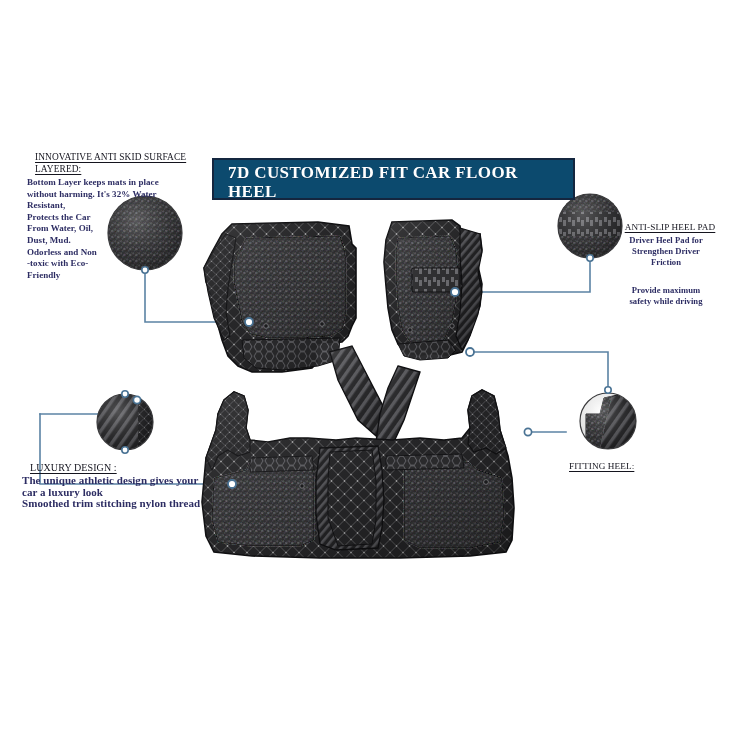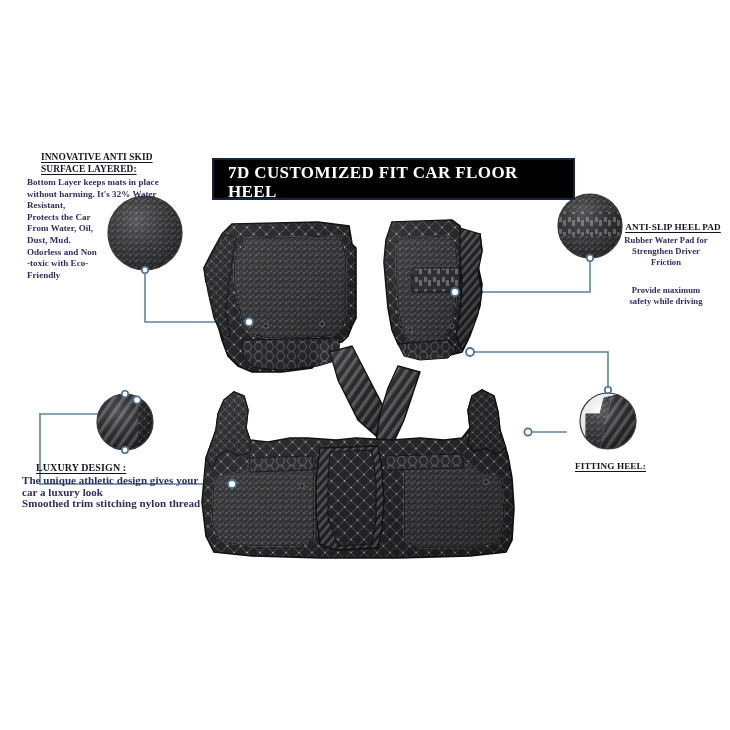--- a/index.html
+++ b/index.html
@@ -13,45 +13,45 @@
   }
   #stage{position:absolute;left:0;top:0;width:730px;height:730px;background:#fff;overflow:hidden;}
 
   
   #art{position:absolute;left:0;top:0;width:730px;height:730px;}
 
   
   .banner{
     position:absolute;
     left:212px;top:158px;width:363px;height:42px;
-    background:#000000;
+    background:#0c4a6e;
     border:2px solid #14263f;
     box-sizing:border-box;
     padding:3px 10px 0 14px;
     color:#ffffff;
     font-family:"Liberation Serif", serif;
     font-weight:bold;
     font-size:17px;
     line-height:19px;
     letter-spacing:.4px;
     text-shadow:0 1px 0 rgba(20,50,80,.55);
   }
 
   
   .callout{position:absolute;}
   .c-head{
     color:#14141e;
     font-family:"Liberation Serif", serif;
-    font-weight:bold;
+    font-weight:normal;
     font-size:9.2px;
     line-height:11px;
     letter-spacing:.1px;
     text-decoration:underline;
     text-underline-offset:2px;
-    margin:0 0 2px 14px;
+    margin:0 0 2px 8px;
   }
   .c-body{
     color:#2d2d63;
     font-family:"Liberation Serif", serif;
     font-weight:bold;
     font-size:8.6px;
     line-height:11.2px;
     letter-spacing:.05px;
     margin:0;
     white-space:pre-line;
@@ -359,21 +359,21 @@
 Protects the Car
 From Water, Oil,
 Dust, Mud.
 Odorless and Non
 -toxic with Eco-
 Friendly</p>
   </div>
 
   <div class="callout" id="callout-heel">
     <p class="c-head">ANTI-SLIP HEEL PAD</p>
-    <p class="c-body">Rubber Water Pad for
+    <p class="c-body">Driver Heel Pad for
 Strengthen Driver
 Friction</p>
     <p class="c-body">Provide maximum
 safety while driving</p>
   </div>
 
   <div class="callout" id="callout-luxury">
     <p class="c-head">LUXURY DESIGN :</p>
     <p class="c-body">The unique athletic design gives your
 car a luxury look

